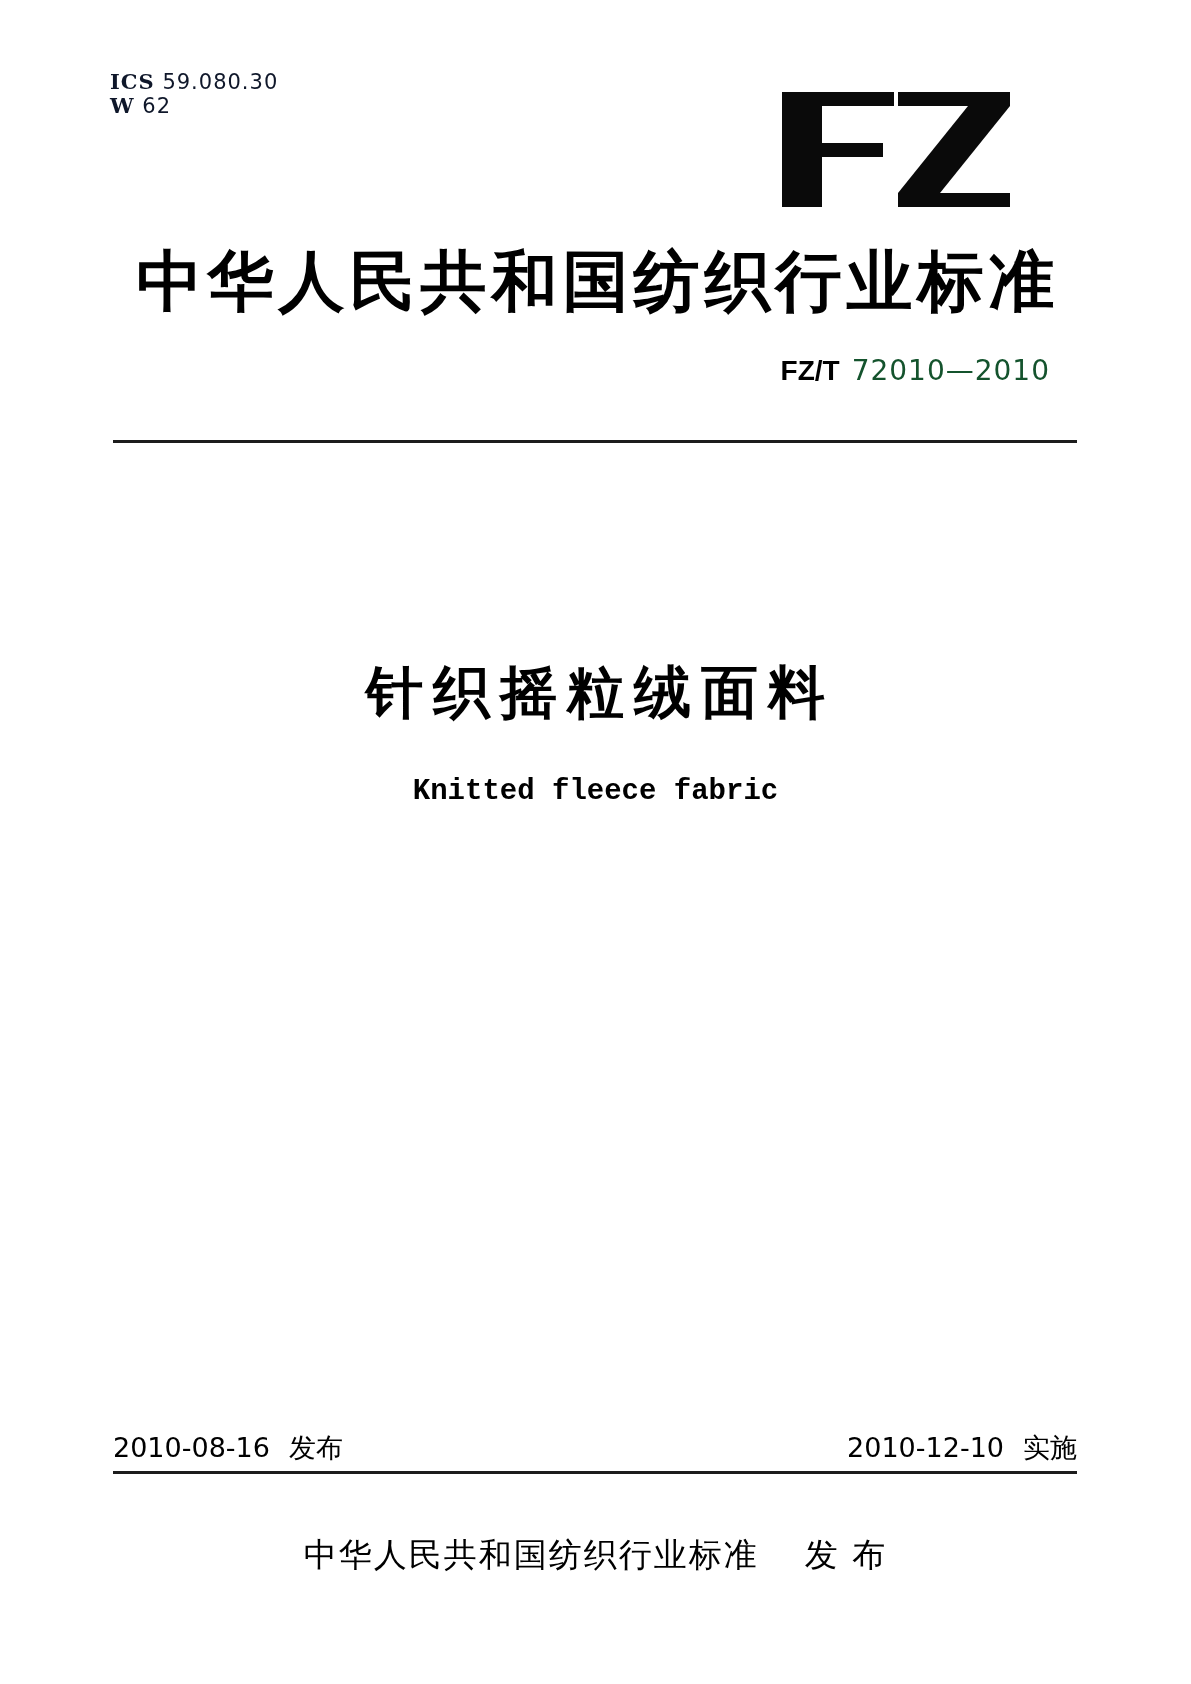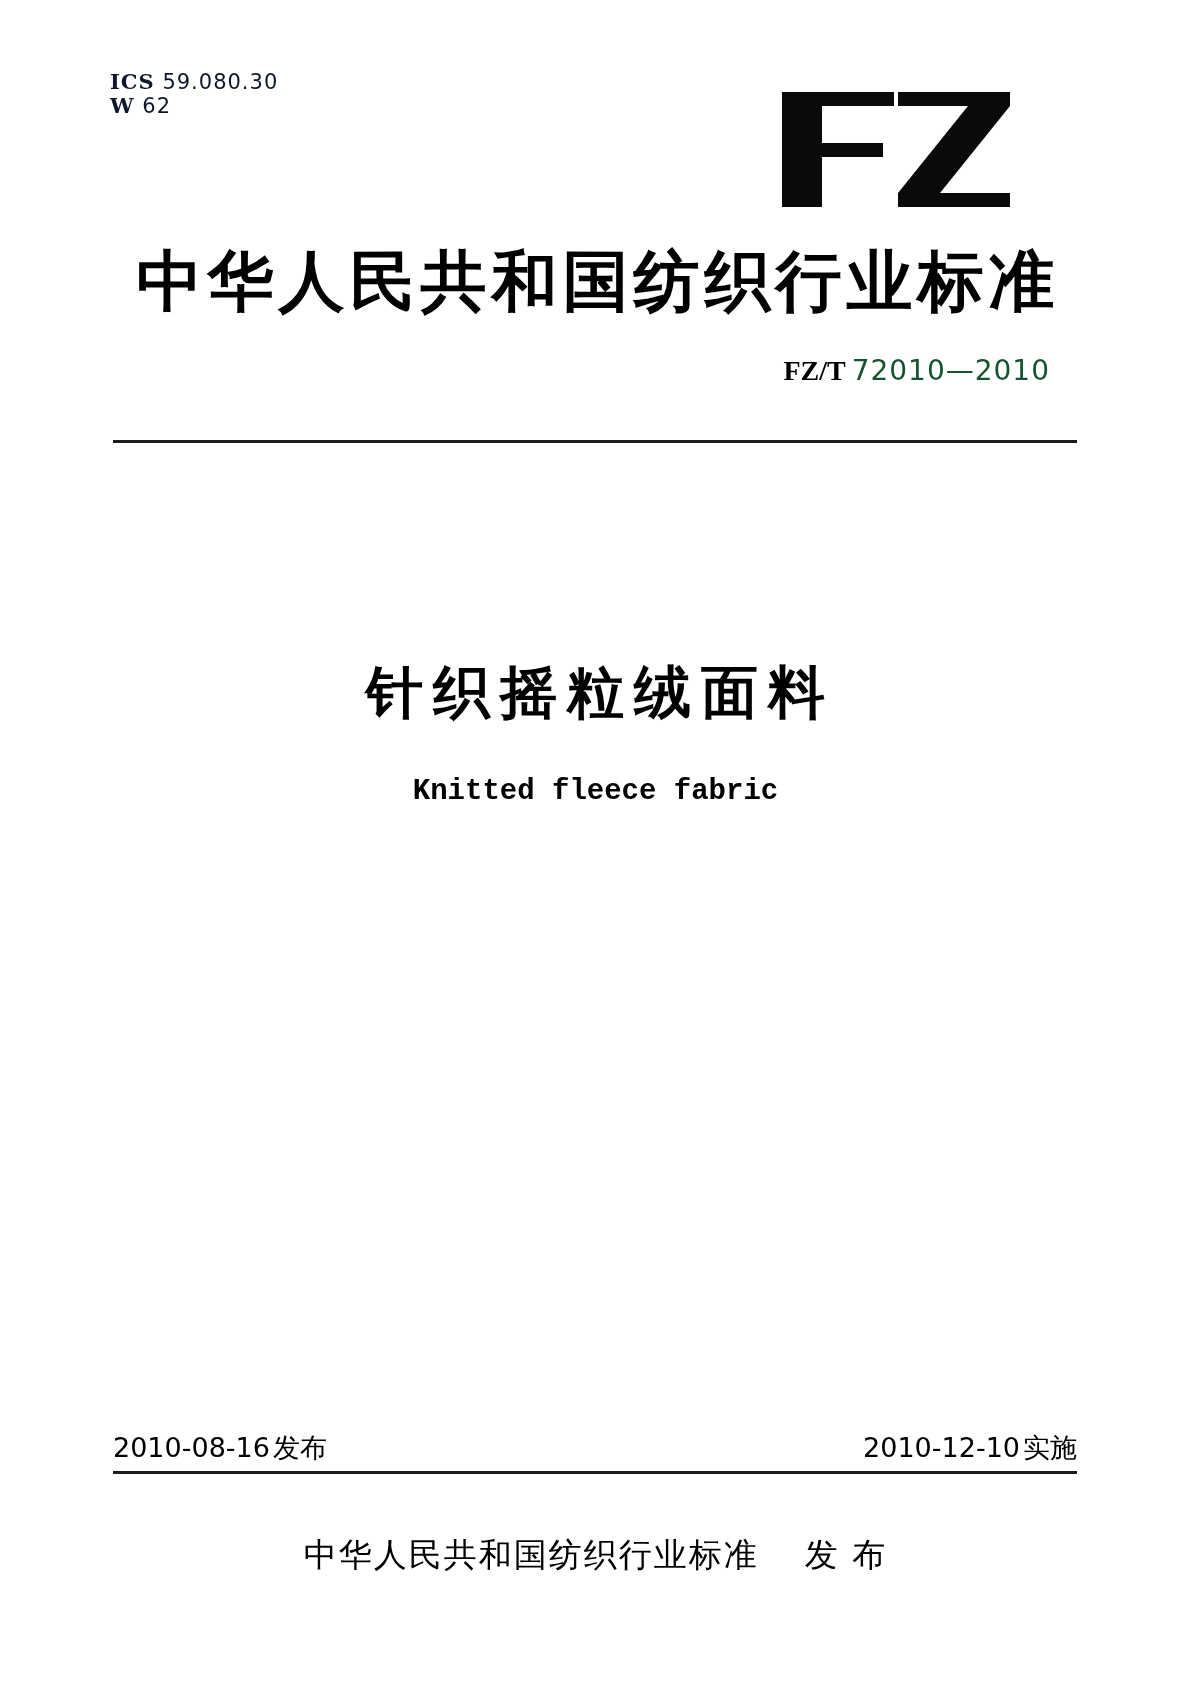--- a/index.html
+++ b/index.html
@@ -50,21 +50,21 @@
   }
 
   .std-number {
     position: absolute;
     top: 357px;
     right: 141px;
     font-size: 28px;
     line-height: 1;
     white-space: nowrap;
   }
-  .std-number .prefix { font-family: Liberation Serif, serif; font-weight: bold; margin-right: 6px; }
+  .std-number .prefix { font-family: Liberation Sans, sans-serif; font-weight: bold; margin-right: 12px; }
   .std-number .value { font-weight: 400; letter-spacing: 1px; color: #14532d; }
 
   .rule {
     position: absolute;
     left: 113px;
     width: 964px;
     height: 3px;
     background: #1c1c1c;
   }
   .rule-top { top: 440px; }
@@ -100,21 +100,21 @@
     position: absolute;
     left: 113px;
     top: 1434px;
     width: 964px;
     display: flex;
     justify-content: space-between;
     font-size: 27px;
     line-height: 1;
     white-space: nowrap;
   }
-  .dates .cjk { margin-left: 3px; }
+  .dates .cjk { margin-left: 19px; }
 
   .footer-row {
     position: absolute;
     left: 0;
     top: 1538px;
     width: 100%;
     text-align: center;
     font-size: 33px;
     letter-spacing: 2px;
     line-height: 1;

